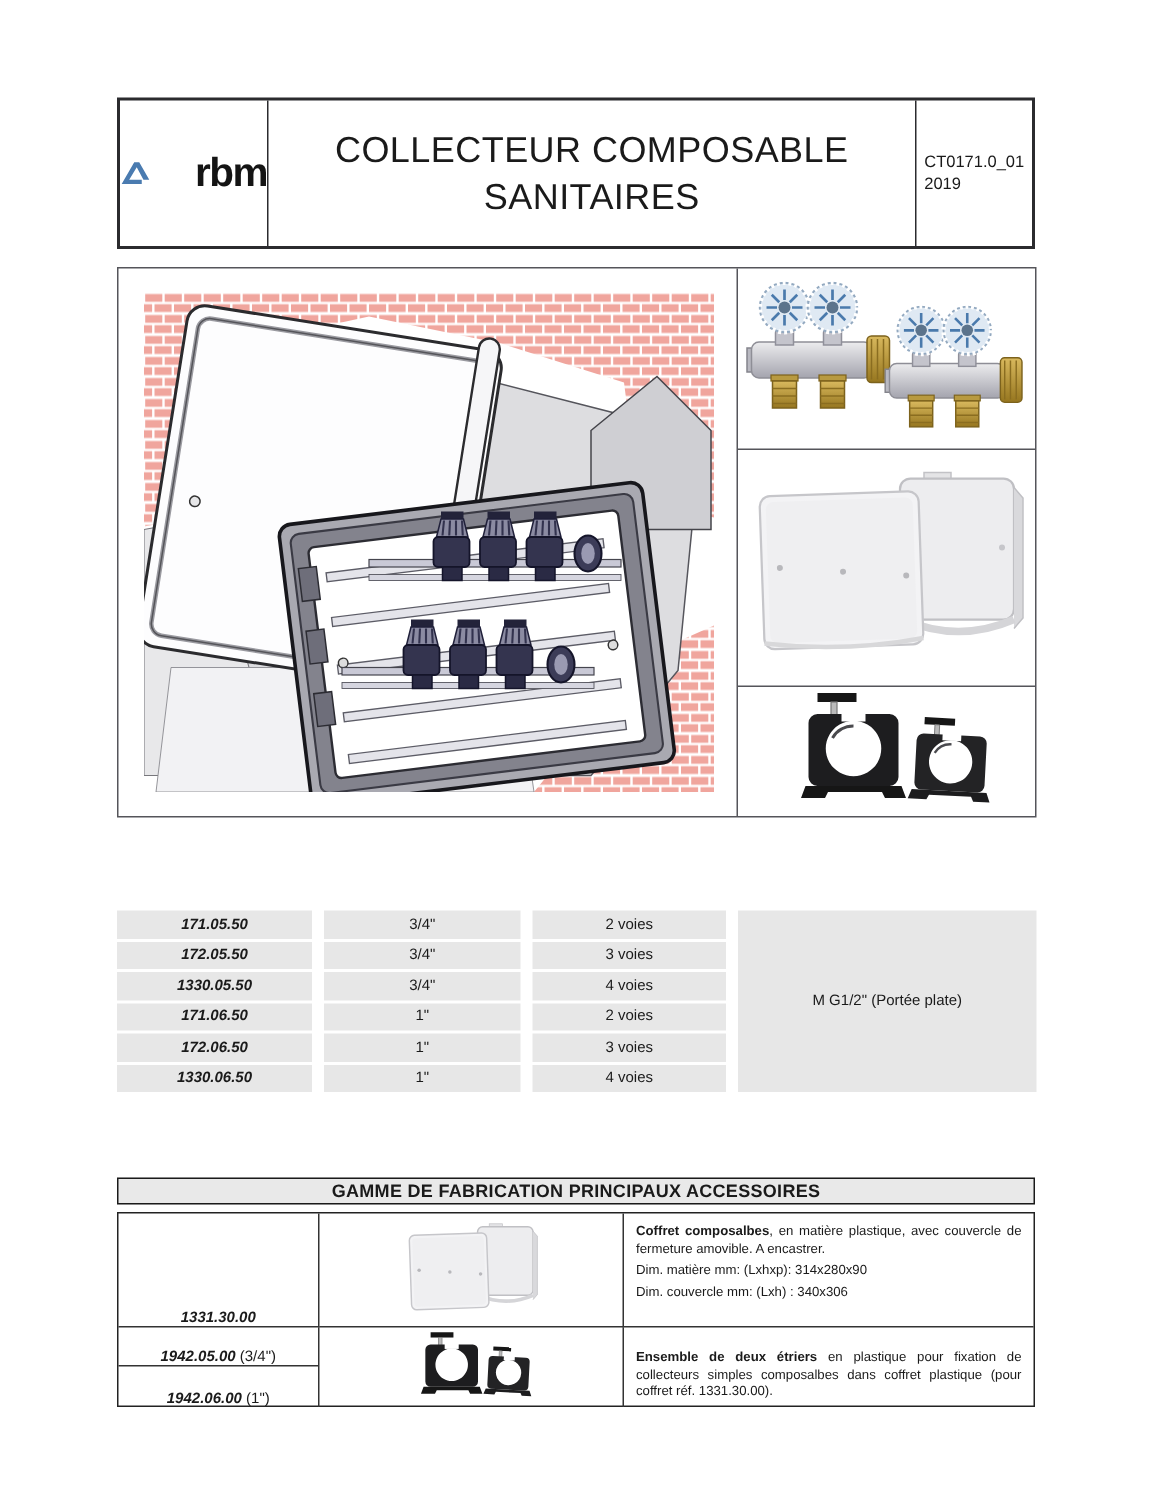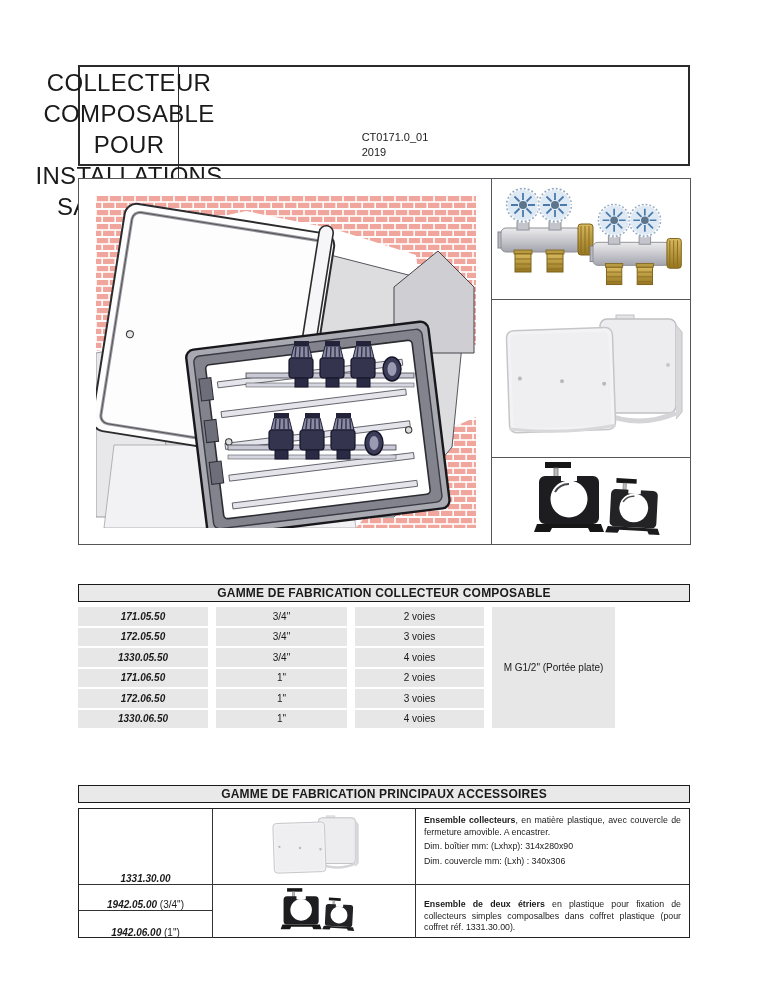--- a/index.html
+++ b/index.html
@@ -26,21 +26,21 @@
   .fig-cell.c2{height:158px;border-bottom:1px solid #55555a;}
   .fig-cell.c3{height:86px;}
 
   
   .bar{position:absolute;left:78px;width:612px;height:18px;background:#e9e9e9;
     border:1.5px solid #1a1a1a;box-sizing:border-box;display:flex;align-items:center;justify-content:center;
     font-weight:bold;font-size:12px;letter-spacing:.2px;}
   .bar.t1{top:584px;}
   .bar.t2{top:785px;}
 
-  .gamme-body{position:absolute;left:78px;top:607px;width:537px;height:121px;
+  .gamme-body{position:absolute;left:78px;top:607px;width:613px;height:121px;
     display:grid;grid-template-columns:130px 131px 129px 1fr;grid-template-rows:repeat(6,1fr);
     column-gap:8px;row-gap:2px;}
   .gcell{background:#e7e7e7;display:flex;align-items:center;justify-content:center;font-size:10px;}
   .gcode{font-weight:bold;font-style:italic;}
   .gmerged{grid-column:4;grid-row:1/7;background:#e7e7e7;display:flex;align-items:center;justify-content:center;font-size:10px;}
 
   .acc-body{position:absolute;left:78px;top:808px;width:612px;height:130px;
     border:1.5px solid #222;box-sizing:border-box;
     display:grid;grid-template-columns:134px 203px 1fr;grid-template-rows:76px 1fr;}
   .acell{box-sizing:border-box;}
@@ -54,24 +54,29 @@
   .adesc .dim{margin-top:3px;text-align:left;}
   .split{display:grid;grid-template-rows:1fr 1fr;}
   .split > div:first-child{border-bottom:1px solid #333;}
 </style>
 </head>
 <body>
 
 <div class="page">
 
   <div class="header-box">
+    <div class="header-cell b">
+      <svg width="86" height="34" viewBox="0 0 86 34">
+        <path d="M2,29 L17,3 L23,3 L35,24 L28,24 L20,9 L11,24 L26,24 L26,29 Z" fill="#4a7bb0"></path>
+      </svg>
+      <span class="logo-text">rbm</span>
+    </div>
     <div class="header-cell b doc-title">
       <div>
         <div>COLLECTEUR COMPOSABLE</div>
-        <div>POUR INSTALLATIONS</div>
         <div>SANITAIRES</div>
       </div>
     </div>
     <div class="header-cell doc-code">
       <div>
         <div>CT0171.0_01</div>
         <div>2019</div>
       </div>
     </div>
   </div>
@@ -303,21 +308,20 @@
                      M26,18.5 a18.5,18.5 0 1 0 0.01,0 z" fill="#232325" fill-rule="evenodd"></path>
             <rect x="18" y="12" width="16" height="7" fill="#ffffff"></rect>
             <polygon points="-6,62 58,62 61,70 47,70 45,66 9,66 7,70 -9,70" fill="#1c1c1e"></polygon>
             <path d="M12,30 a16,16 0 0 1 14,-8" stroke="#4a4a4e" stroke-width="2" fill="none"></path>
           </g>
         </svg>
       </div>
     </div>
   </div>
 
-  <div class="bar t1">GAMME DE FABRICATION COLLECTEUR COMPOSABLE</div>
   <div class="gamme-body">
     <div class="gcell gcode">171.05.50</div>
     <div class="gcell">3/4"</div>
     <div class="gcell">2 voies</div>
     <div class="gcell gcode">172.05.50</div>
     <div class="gcell">3/4"</div>
     <div class="gcell">3 voies</div>
     <div class="gcell gcode">1330.05.50</div>
     <div class="gcell">3/4"</div>
     <div class="gcell">4 voies</div>
@@ -349,23 +353,23 @@
           <rect x="12" y="24" width="106" height="102" rx="7" fill="#f3f3f5" stroke="#c6c6ca" stroke-width="2"></rect>
           <rect x="16" y="28" width="98" height="94" rx="5" fill="#efeff1"></rect>
           <circle cx="24" cy="72" r="2.4" fill="#b8b8bc"></circle>
           <circle cx="66" cy="76" r="2.4" fill="#b8b8bc"></circle>
           <circle cx="108" cy="80" r="2.4" fill="#b8b8bc"></circle>
         </g>
       </svg>
     </div>
     <div class="acell bb adesc">
       <div>
-        <span class="bold">Ensemble collecteurs</span><span>, en matière plastique, avec couvercle de fermeture amovible. A encastrer.</span>
-      </div>
-      <div class="dim">Dim. boîtier mm: (Lxhxp): 314x280x90</div>
+        <span class="bold">Coffret composalbes</span><span>, en matière plastique, avec couvercle de fermeture amovible. A encastrer.</span>
+      </div>
+      <div class="dim">Dim. matière mm: (Lxhxp): 314x280x90</div>
       <div class="dim">Dim. couvercle mm: (Lxh) : 340x306</div>
     </div>
 
     <div class="acell br split">
       <div class="acode">
         <span><span class="cd">1942.05.00</span><span> (3/4")</span></span>
       </div>
       <div class="acode">
         <span><span class="cd">1942.06.00</span><span> (1")</span></span>
       </div>

